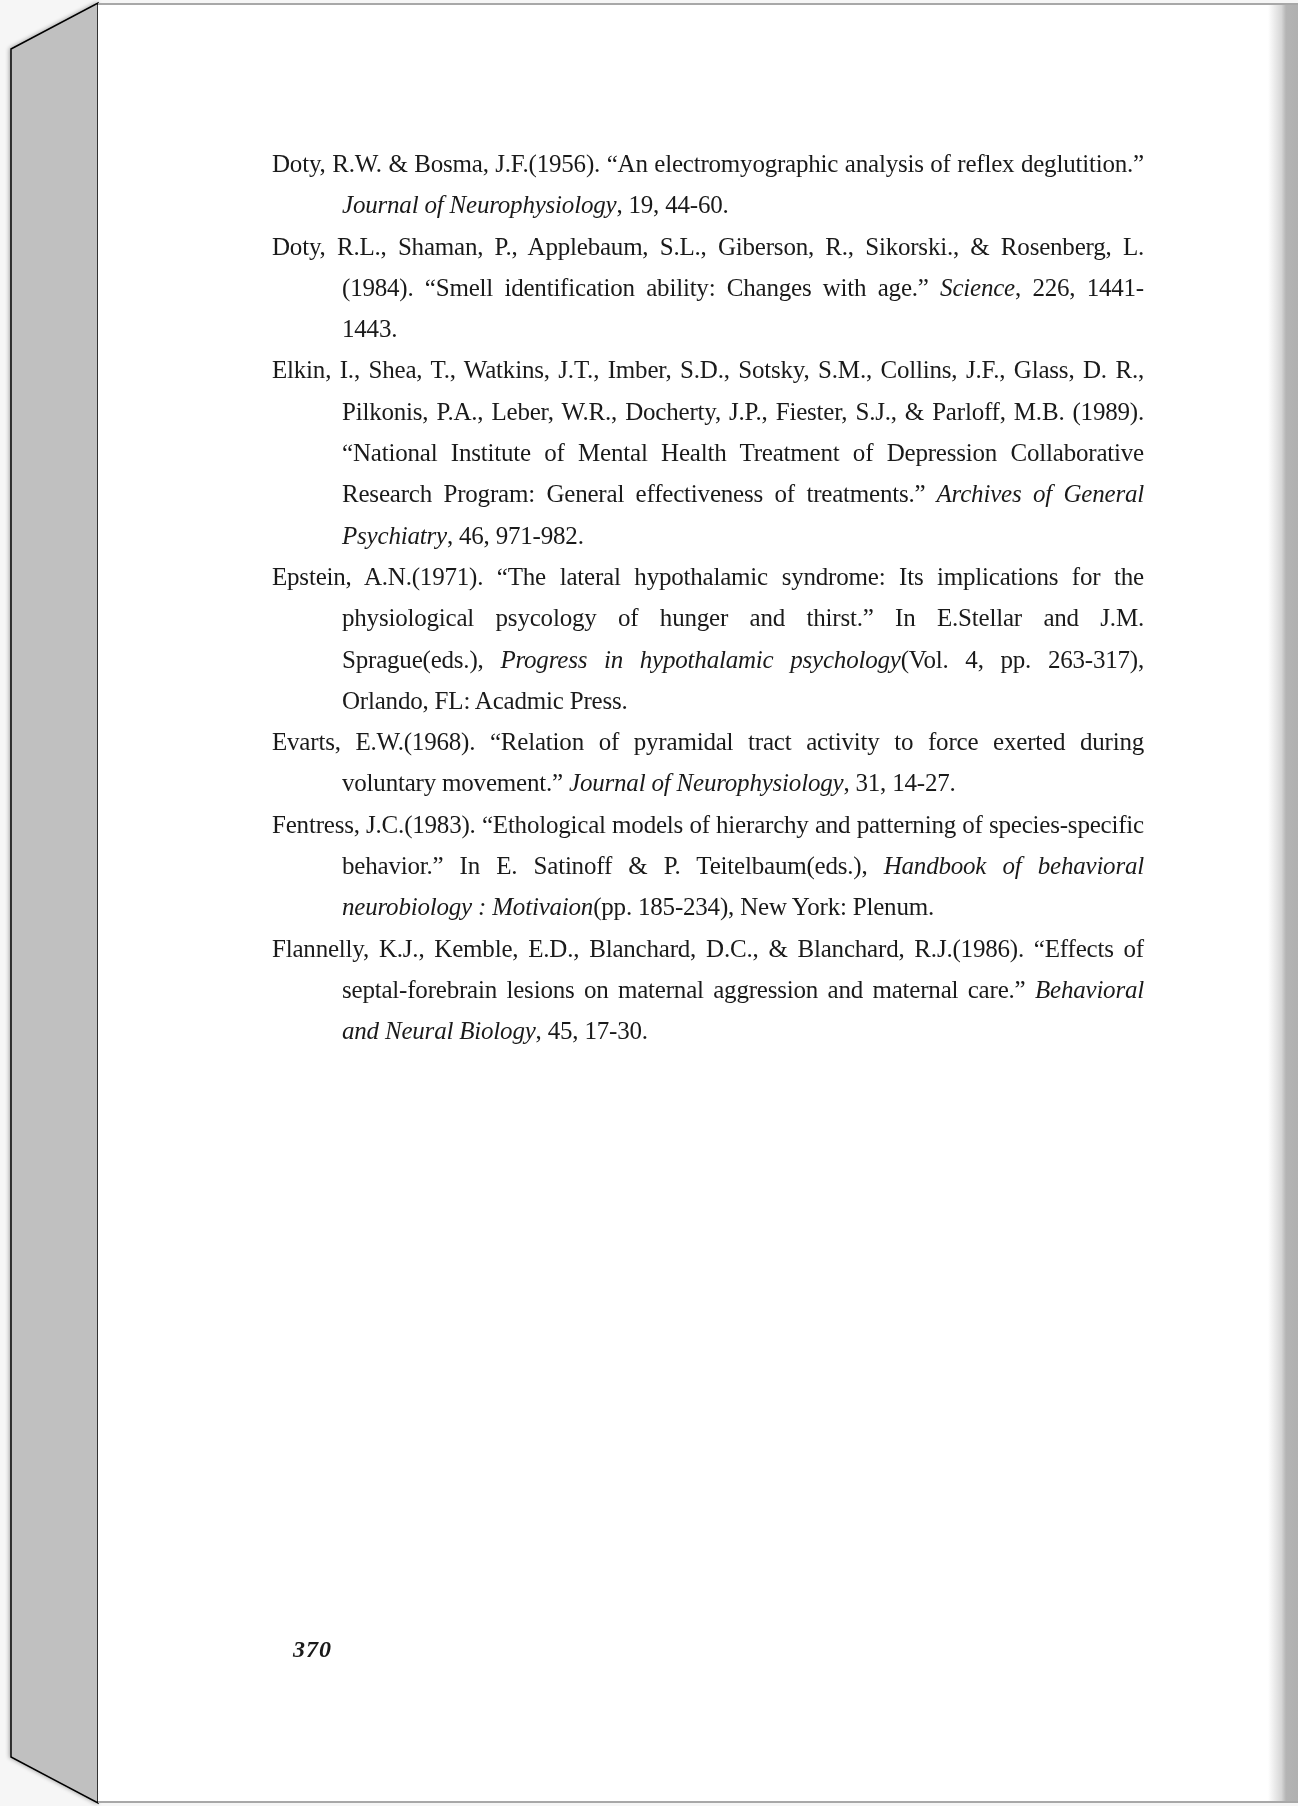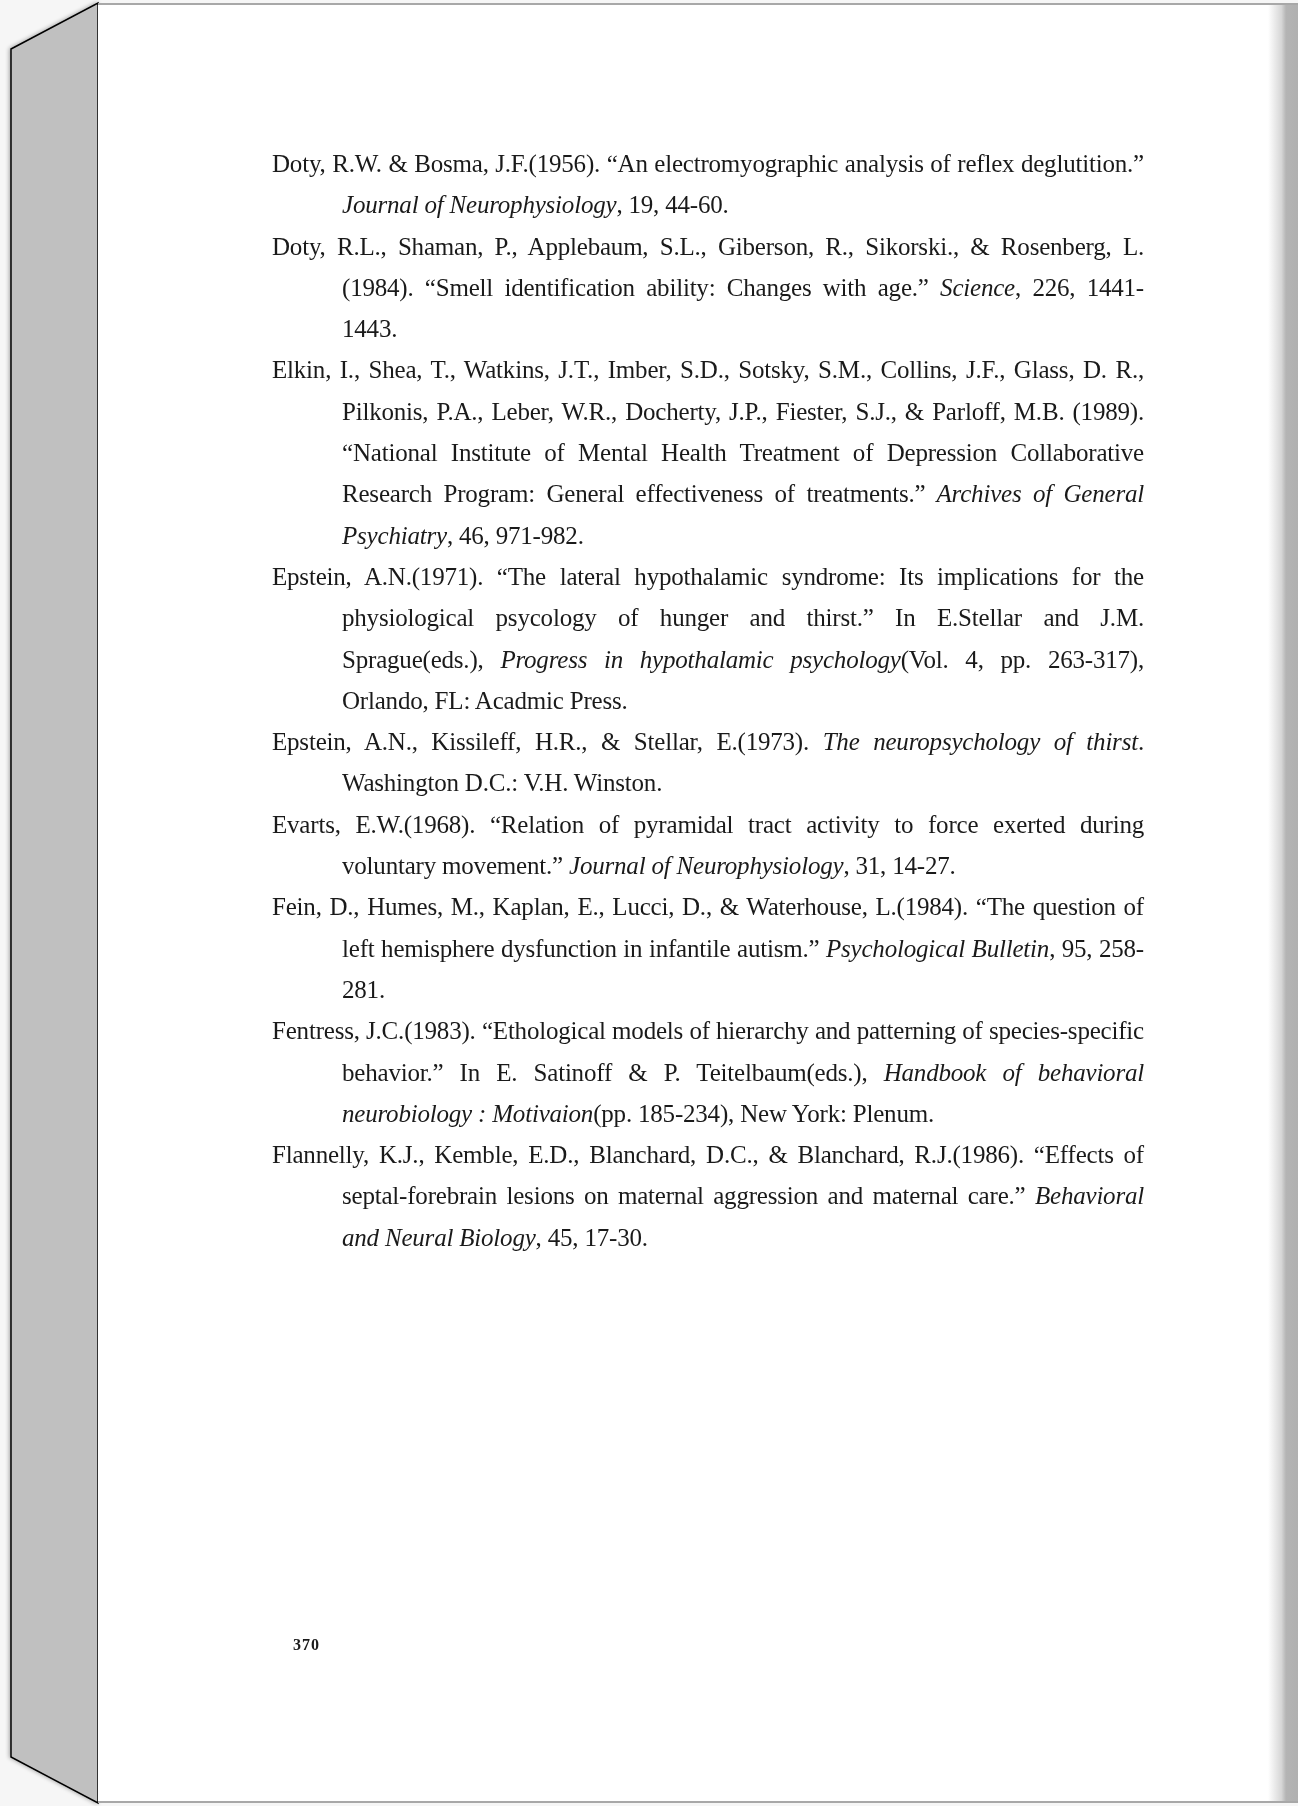--- a/index.html
+++ b/index.html
@@ -36,23 +36,24 @@
   .ref {
     padding-left: 70px;
     text-indent: -70px;
     margin: 0;
     letter-spacing: -0.2px;
   }
   .ref i { }
   .page-number {
     position: absolute;
     left: 293px; top: 1636px;
-    font-size: 16px;
+    font-size: 24px;
     font-weight: bold;
     letter-spacing: 1px;
+    font-style: italic;
   }
 </style>
 </head>
 <body>
 
 <svg class="spine-svg" width="110" height="1806" viewBox="0 0 110 1806">
   <defs>
     <filter id="sh" x="-20%" y="-5%" width="140%" height="110%">
       <feGaussianBlur in="SourceAlpha" stdDeviation="2"></feGaussianBlur>
       <feOffset dx="-1" dy="0"></feOffset>
@@ -70,20 +71,18 @@
 
 <div class="page">
   <div class="page-shade"></div>
 </div>
 
 <div class="refs" id="refs">
     <p class="ref"><span>Doty, R.W. &amp; Bosma, J.F.</span><span>(1956).</span><span> “An electromyographic analysis of reflex deglutition.”</span><i> Journal of Neurophysiology</i><span>, 19, 44-60.</span></p>
     <p class="ref"><span>Doty, R.L., Shaman, P., Applebaum, S.L., Giberson, R., Sikorski., &amp; Rosenberg, L. </span><span>(1984).</span><span> “Smell identification ability: Changes with age.”</span><i> Science</i><span>, 226, 1441-1443.</span></p>
     <p class="ref"><span>Elkin, I., Shea, T., Watkins, J.T., Imber, S.D., Sotsky, S.M., Collins, J.F., Glass, D. R., Pilkonis, P.A., Leber, W.R., Docherty, J.P., Fiester, S.J., &amp; Parloff, M.B. </span><span>(1989).</span><span> “National Institute of Mental Health Treatment of Depression Collaborative Research Program: General effectiveness of treatments.”</span><i> Archives of General Psychiatry</i><span>, 46, 971-982.</span></p>
     <p class="ref"><span>Epstein, A.N.</span><span>(1971).</span><span> “The lateral hypothalamic syndrome: Its implications for the physiological psycology of hunger and thirst.” In E.Stellar and J.M. Sprague(eds.),</span><i> Progress in hypothalamic psychology</i><span>(Vol. 4, pp. 263-317), Orlando, FL: Acadmic Press.</span></p>
-    <p class="ref"><span>Epstein, A.N., Kissileff, H.R., &amp; Stellar, E.</span><span>(1973).</span><span></span><i> The neuropsychology of thirst</i><span>. Washington D.C.: V.H. Winston.</span></p>
     <p class="ref"><span>Evarts, E.W.</span><span>(1968).</span><span> “Relation of pyramidal tract activity to force exerted during voluntary movement.”</span><i> Journal of Neurophysiology</i><span>, 31, 14-27.</span></p>
-    <p class="ref"><span>Fein, D., Humes, M., Kaplan, E., Lucci, D., &amp; Waterhouse, L.</span><span>(1984).</span><span> “The question of left hemisphere dysfunction in infantile autism.”</span><i> Psychological Bulletin</i><span>, 95, 258-281.</span></p>
     <p class="ref"><span>Fentress, J.C.</span><span>(1983).</span><span> “Ethological models of hierarchy and patterning of species-specific behavior.” In E. Satinoff &amp; P. Teitelbaum(eds.),</span><i> Handbook of behavioral neurobiology : Motivaion</i><span>(pp. 185-234), New York: Plenum.</span></p>
     <p class="ref"><span>Flannelly, K.J., Kemble, E.D., Blanchard, D.C., &amp; Blanchard, R.J.</span><span>(1986).</span><span> “Effects of septal-forebrain lesions on maternal aggression and maternal care.”</span><i> Behavioral and Neural Biology</i><span>, 45, 17-30.</span></p>
   </div>
 
 <div class="page-number">370</div>
 
 </body></html>

